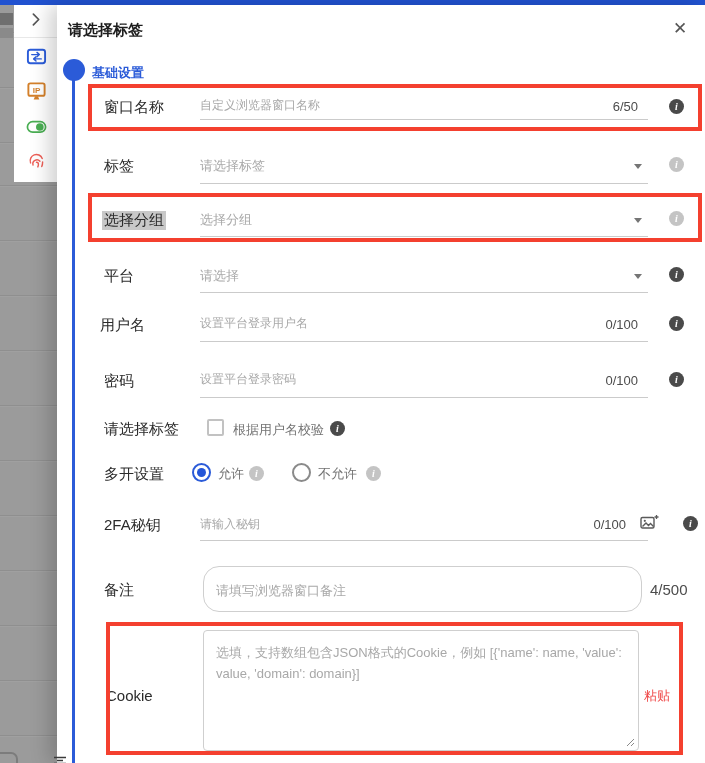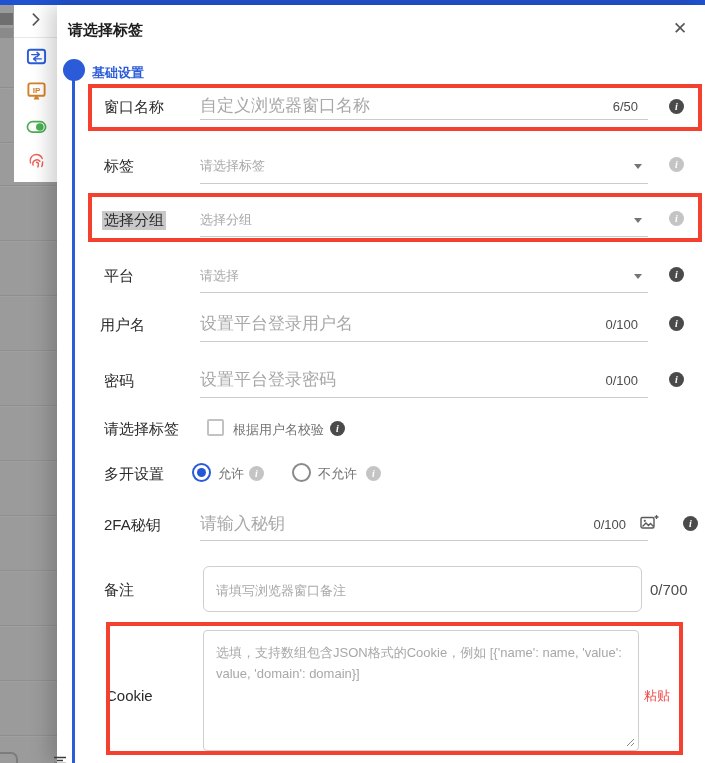--- a/index.html
+++ b/index.html
@@ -24,21 +24,21 @@
   .title{left:68px;top:21px;font-size:15px;font-weight:600;color:#1d1d1d}
   .close{left:671px;top:18px;font-size:17px;color:#565656;cursor:pointer;line-height:1;background:none;border:none;padding:2px}
   .dot{left:63px;top:59px;width:22px;height:22px;border-radius:50%;background:#2b5bd8}
   .vline{left:72px;top:80px;width:3px;height:683px;background:#2b5bd8}
   .section-title{left:92px;top:64px;font-size:13px;font-weight:bold;color:#2b5bd8}
   
   .rlabel{font-size:15px;color:#2b2b2b;white-space:nowrap}
   .rlabel.hl{background:#c8c8c8;padding:0 2px}
   .ufield{box-sizing:border-box;border-bottom:1px solid #cbcbcb}
   .uinput{width:100%;height:100%;border:none;outline:none;background:transparent;
-          font-family:Liberation Sans, sans-serif;font-size:17px;color:#15803d;padding:0}
+          font-family:Liberation Serif, serif;font-size:12px;color:#15803d;padding:0}
   .uinput::placeholder,.ta::placeholder{color:#a8a8a8;opacity:1}
   .counter{position:absolute;right:10px;top:50%;transform:translateY(-50%);font-size:13px;color:#4c4c4c}
   .counter.off{right:22px}
   .ph{font-size:13px;color:#a8a8a8;position:absolute;left:0;top:50%;transform:translateY(-50%)}
   .tri{position:absolute;right:6px;top:50%;margin-top:-2px;width:0;height:0;
        border-left:4px solid transparent;border-right:4px solid transparent;border-top:5px solid #757575}
   .info{width:15px;height:15px;border-radius:50%;color:#fff;display:flex;align-items:center;justify-content:center;
         font-size:10px;font-weight:bold;font-style:italic;font-family:"Liberation Serif",serif}
   .info.dark{background:#4a4a4a}
   .info.lite{background:#c4c4c4}
@@ -196,24 +196,24 @@
     <circle cx="4.8" cy="6.8" r="1.1" fill="#5a5a5a"></circle>
     <path d="M2.5 12.5l3.5-3.5 2.5 2.5 2-2 3 3" fill="none" stroke="#5a5a5a" stroke-width="1.4"></path>
     <path d="M16.5 1v4M14.5 3h4" fill="none" stroke="#5a5a5a" stroke-width="1.3"></path>
   </svg>
 </div>
 <span class="abs info dark" style="left:683px;top:516px">
     <span>i</span>
   </span>
 
 <div class="abs rlabel" style="left:104px;top:581px">备注</div>
-<div class="abs boxfield" style="left:203px;top:566px;width:439px;height:46px;border-radius:6px">
+<div class="abs boxfield" style="left:203px;top:566px;width:439px;height:46px;border-radius:16px">
   <textarea class="ta" style="padding-top: 13px;" placeholder="请填写浏览器窗口备注"></textarea>
 </div>
-<span class="abs rlabel" style="left:650px;top:581px;color:#4c4c4c">0/700</span>
+<span class="abs rlabel" style="left:650px;top:581px;color:#4c4c4c">4/500</span>
 
 <div class="abs rlabel" style="left:106px;top:687px">Cookie</div>
 <div class="abs boxfield" style="left:203px;top:630px;width:436px;height:121px;border-radius:4px">
   <textarea class="ta" placeholder="选填，支持数组包含JSON格式的Cookie，例如 [{'name': name, 'value': value, 'domain': domain}]" style=""></textarea>
   <svg class="abs handle" style="right:3px;bottom:3px" viewBox="0 0 10 10">
     <path d="M2 9L9 2M6 9L9 6" stroke="#8a8a8a" stroke-width="1" fill="none"></path>
   </svg>
 </div>
 <span class="abs paste" style="left:644px;top:687px">粘贴</span>
 

